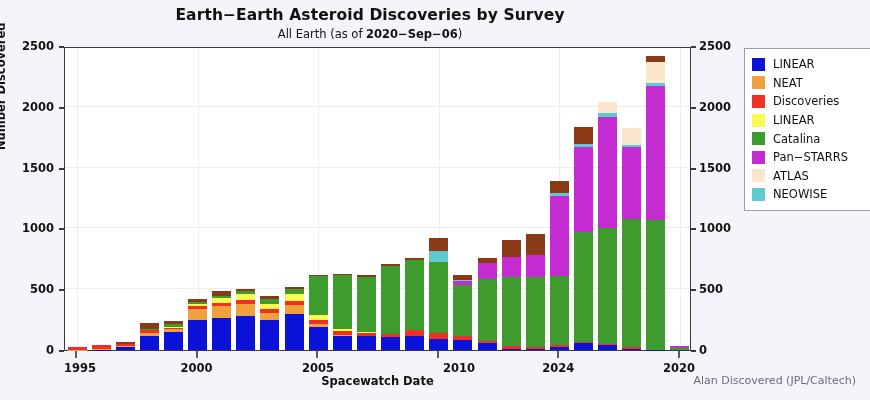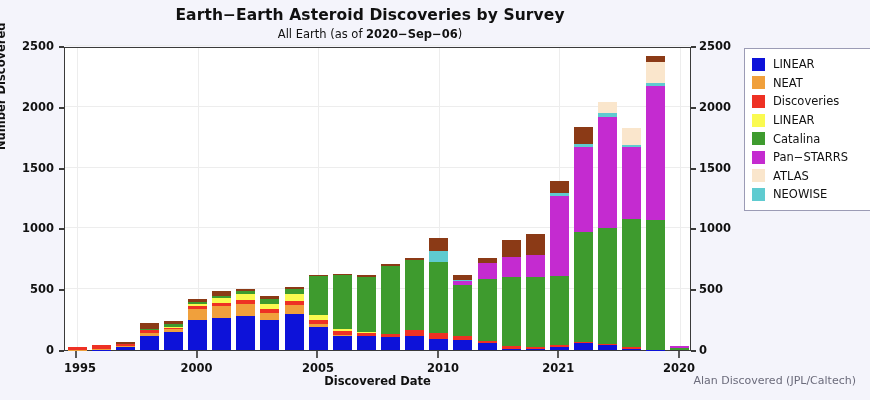--- a/index.html
+++ b/index.html
@@ -365,28 +365,28 @@
       <div class="ytick-mark" style="left: 691px; top: 46px;"></div>
     </div>
   <div id="xaxis">
       <div class="xtick-mark" style="left: 75.0577px; top: 351px;"></div>
       <div class="xtick" style="left: 56.0577px; top: 361px; text-align: right;">1995</div>
       <div class="xtick-mark" style="left: 195.635px; top: 351px;"></div>
       <div class="xtick" style="left: 176.635px; top: 361px;">2000</div>
       <div class="xtick-mark" style="left: 316.212px; top: 351px;"></div>
       <div class="xtick" style="left: 298px; top: 361px;">2005</div>
       <div class="xtick-mark" style="left: 436.788px; top: 351px;"></div>
-      <div class="xtick" style="left: 423px; top: 361px;">2010</div>
+      <div class="xtick" style="left: 439px; top: 361px;">2010</div>
       <div class="xtick-mark" style="left: 557.365px; top: 351px;"></div>
-      <div class="xtick" style="left: 538.365px; top: 361px;">2021</div>
+      <div class="xtick" style="left: 538.365px; top: 361px;">2024</div>
       <div class="xtick-mark" style="left: 677.942px; top: 351px;"></div>
       <div class="xtick" style="left: 658.942px; top: 361px;">2020</div>
     </div>
 
-  <div class="xlabel">Discovered Date</div>
+  <div class="xlabel">Spacewatch Date</div>
 
   <div id="legend">
       <div class="legend-row">
         <span class="legend-swatch" style="background: rgb(13, 18, 217);"></span>
         <span class="legend-label">LINEAR</span>
       </div>
       <div class="legend-row">
         <span class="legend-swatch" style="background: rgb(240, 160, 60);"></span>
         <span class="legend-label">NEAT</span>
       </div>

